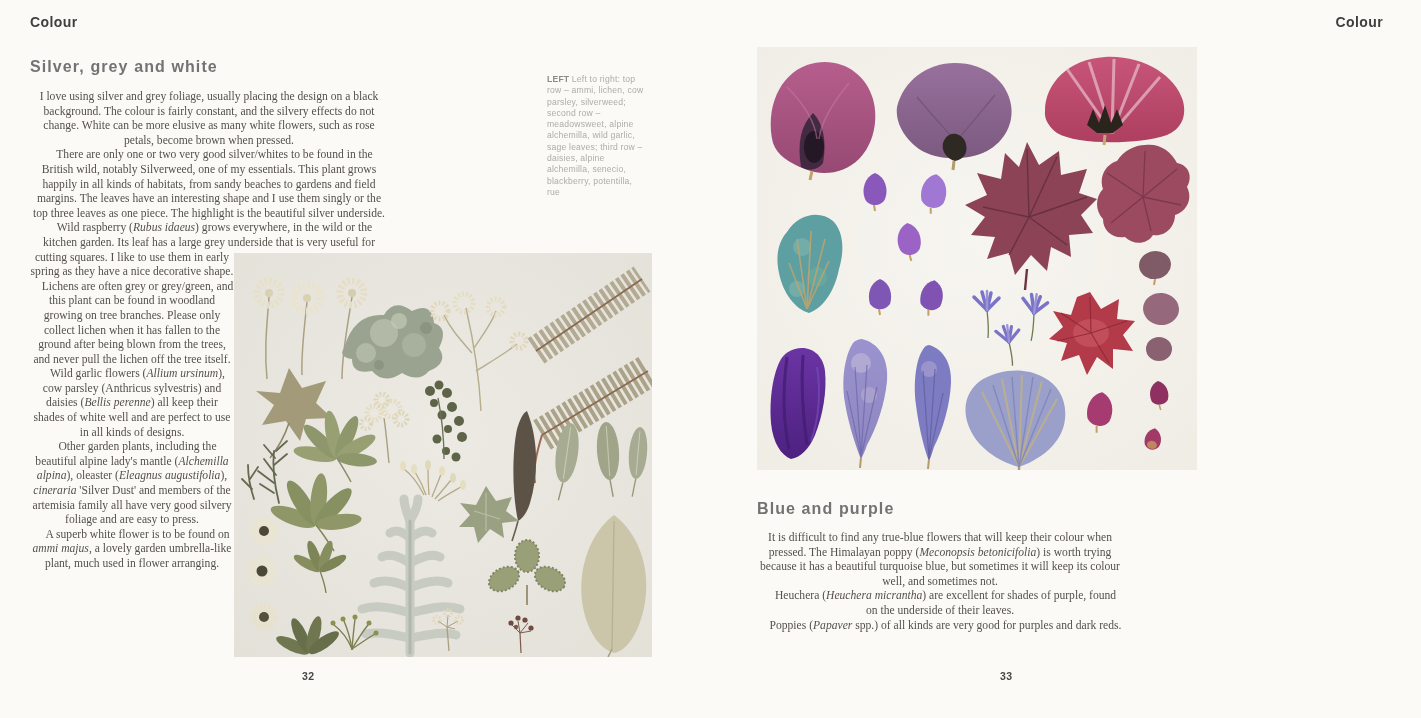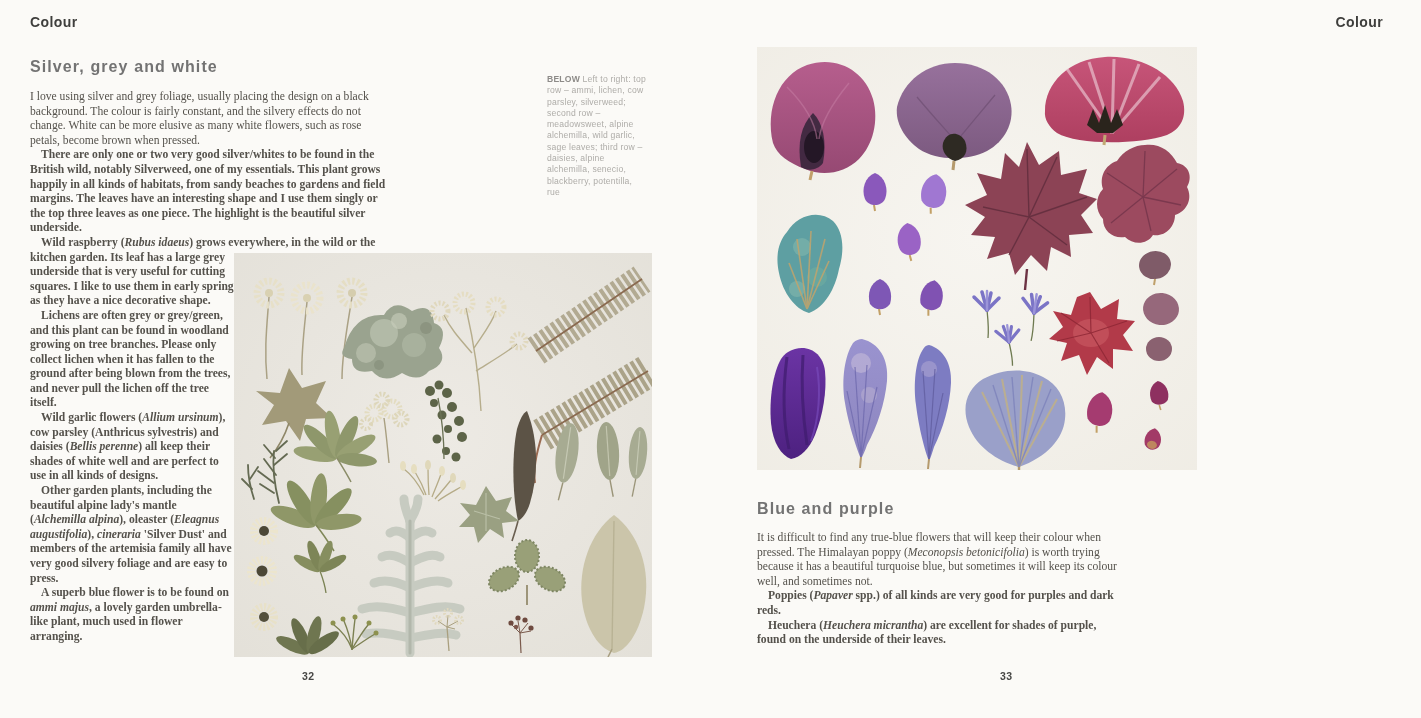--- a/index.html
+++ b/index.html
@@ -4,27 +4,27 @@
 <style>
   html,body{margin:0;padding:0;background:#ffffff;}
   .spread{position:relative;width:1421px;height:718px;background:#fbfaf7;overflow:hidden;
           font-family:"Liberation Sans",sans-serif;}
   .running-head{position:absolute;top:14px;font-size:14px;font-weight:700;letter-spacing:.4px;color:#3e3e3c;}
   .rh-left{left:30px;}
   .rh-right{right:38px;text-align:right;}
   .section-title{position:absolute;font-size:16px;font-weight:700;letter-spacing:1.1px;color:#737373;}
   .title-left{left:30px;top:58px;}
   .title-right{left:757px;top:500px;}
-  .body-text{font-family:"Liberation Serif",serif;font-size:11.6px;line-height:14.6px;color:#54514b;text-align:left;}
+  .body-text{font-family:"Liberation Serif",serif;font-size:11.6px;line-height:14.6px;color:#54514b;text-align:center;}
   .left-copy{position:absolute;left:30px;top:90px;width:622px;}
   .float-spacer{float:right;width:264px;height:163px;}
   .float-figure{float:right;clear:right;width:418px;height:404px;}
   .right-copy{position:absolute;left:757px;top:531px;width:366px;}
   .body-text p{margin:0;}
-  .body-text p.indent{text-indent:11px;font-weight:bold;}
+  .body-text p.indent{text-indent:11px;}
   .body-text em{font-style:italic;}
   .caption{position:absolute;font-size:8.6px;line-height:11.3px;letter-spacing:.2px;color:#aeaca8;}
   .cap-label{font-weight:700;color:#8d8b88;}
   .caption-left{left:547px;top:74px;width:100px;}
   .caption-right{left:1258px;top:406px;width:120px;}
   .figure-right{position:absolute;left:757px;top:47px;width:440px;height:423px;}
   .pagenum{position:absolute;top:670px;width:80px;font-size:10.5px;font-weight:700;
            letter-spacing:.5px;color:#474745;}
   .pn-left{left:302px;}
   .pn-right{left:1000px;}
@@ -286,26 +286,26 @@
         </g>
       </svg>
     </div>
     <div>
         <p><span>I love using silver and grey foliage, usually placing the design on a black background. The colour is fairly constant, and the silvery effects do not change. White can be more elusive as many white flowers, such as rose petals, become brown when pressed.</span></p>
         <p class="indent"><span>There are only one or two very good silver/whites to be found in the British wild, notably Silverweed, one of my essentials. This plant grows happily in all kinds of habitats, from sandy beaches to gardens and field margins. The leaves have an interesting shape and I use them singly or the top three leaves as one piece. The highlight is the beautiful silver underside.</span></p>
         <p class="indent"><span>Wild raspberry (</span><em>Rubus idaeus</em><span>) grows everywhere, in the wild or the kitchen garden. Its leaf has a large grey underside that is very useful for cutting squares. I like to use them in early spring as they have a nice decorative shape.</span></p>
         <p class="indent"><span>Lichens are often grey or grey/green, and this plant can be found in woodland growing on tree branches. Please only collect lichen when it has fallen to the ground after being blown from the trees, and never pull the lichen off the tree itself.</span></p>
         <p class="indent"><span>Wild garlic flowers (</span><em>Allium ursinum</em><span>), cow parsley (Anthricus sylvestris) and daisies (</span><em>Bellis perenne</em><span>) all keep their shades of white well and are perfect to use in all kinds of designs.</span></p>
         <p class="indent"><span>Other garden plants, including the beautiful alpine lady's mantle (</span><em>Alchemilla alpina</em><span>), oleaster (</span><em>Eleagnus augustifolia</em><span>), </span><em>cineraria</em><span> 'Silver Dust' and members of the artemisia family all have very good silvery foliage and are easy to press.</span></p>
-        <p class="indent"><span>A superb blue flower is to be found on </span><em>ammi majus</em><span>, a lovely garden umbrella-like plant, much used in flower arranging.</span></p>
+        <p class="indent"><span>A superb white flower is to be found on </span><em>ammi majus</em><span>, a lovely garden umbrella-like plant, much used in flower arranging.</span></p>
       </div>
   </div>
 
   <div class="caption caption-left">
-    <span class="cap-label">BELOW</span><span> Left to right: top row – ammi, lichen, cow parsley, silverweed; second row – meadowsweet, alpine alchemilla, wild garlic, sage leaves; third row – daisies, alpine alchemilla, senecio, blackberry, potentilla, rue</span>
+    <span class="cap-label">LEFT</span><span> Left to right: top row – ammi, lichen, cow parsley, silverweed; second row – meadowsweet, alpine alchemilla, wild garlic, sage leaves; third row – daisies, alpine alchemilla, senecio, blackberry, potentilla, rue</span>
   </div>
 
   <div class="pagenum pn-left">32</div>
 
   <div class="figure-right" aria-label="Pressed blue and purple flower petals and leaves arranged in rows on a pale background">
     <svg width="440" height="423" viewBox="0 0 440 423">
       <defs>
         <radialGradient id="paperR" cx="50%" cy="45%" r="80%">
           <stop offset="0" stop-color="#f7f5f0"></stop>
             <stop offset="1" stop-color="#efece4"></stop>
@@ -539,20 +539,20 @@
       </g>
     </svg>
   </div>
 
 
   <div class="section-title title-right">Blue and purple</div>
 
   <div class="right-copy body-text">
     <div>
         <p><span>It is difficult to find any true-blue flowers that will keep their colour when pressed. The Himalayan poppy (</span><em>Meconopsis betonicifolia</em><span>) is worth trying because it has a beautiful turquoise blue, but sometimes it will keep its colour well, and sometimes not.</span></p>
+        <p class="indent"><span>Heuchera (</span><em>Heuchera micrantha</em><span>) are excellent for shades of purple, found on the underside of their leaves.</span></p>
         <p class="indent"><span>Poppies (</span><em>Papaver</em><span> spp.) of all kinds are very good for purples and dark reds.</span></p>
-        <p class="indent"><span>Heuchera (</span><em>Heuchera micrantha</em><span>) are excellent for shades of purple, found on the underside of their leaves.</span></p>
       </div>
   </div>
 
   <div class="pagenum pn-right">33</div>
 
 </div>
 
 </body></html>

